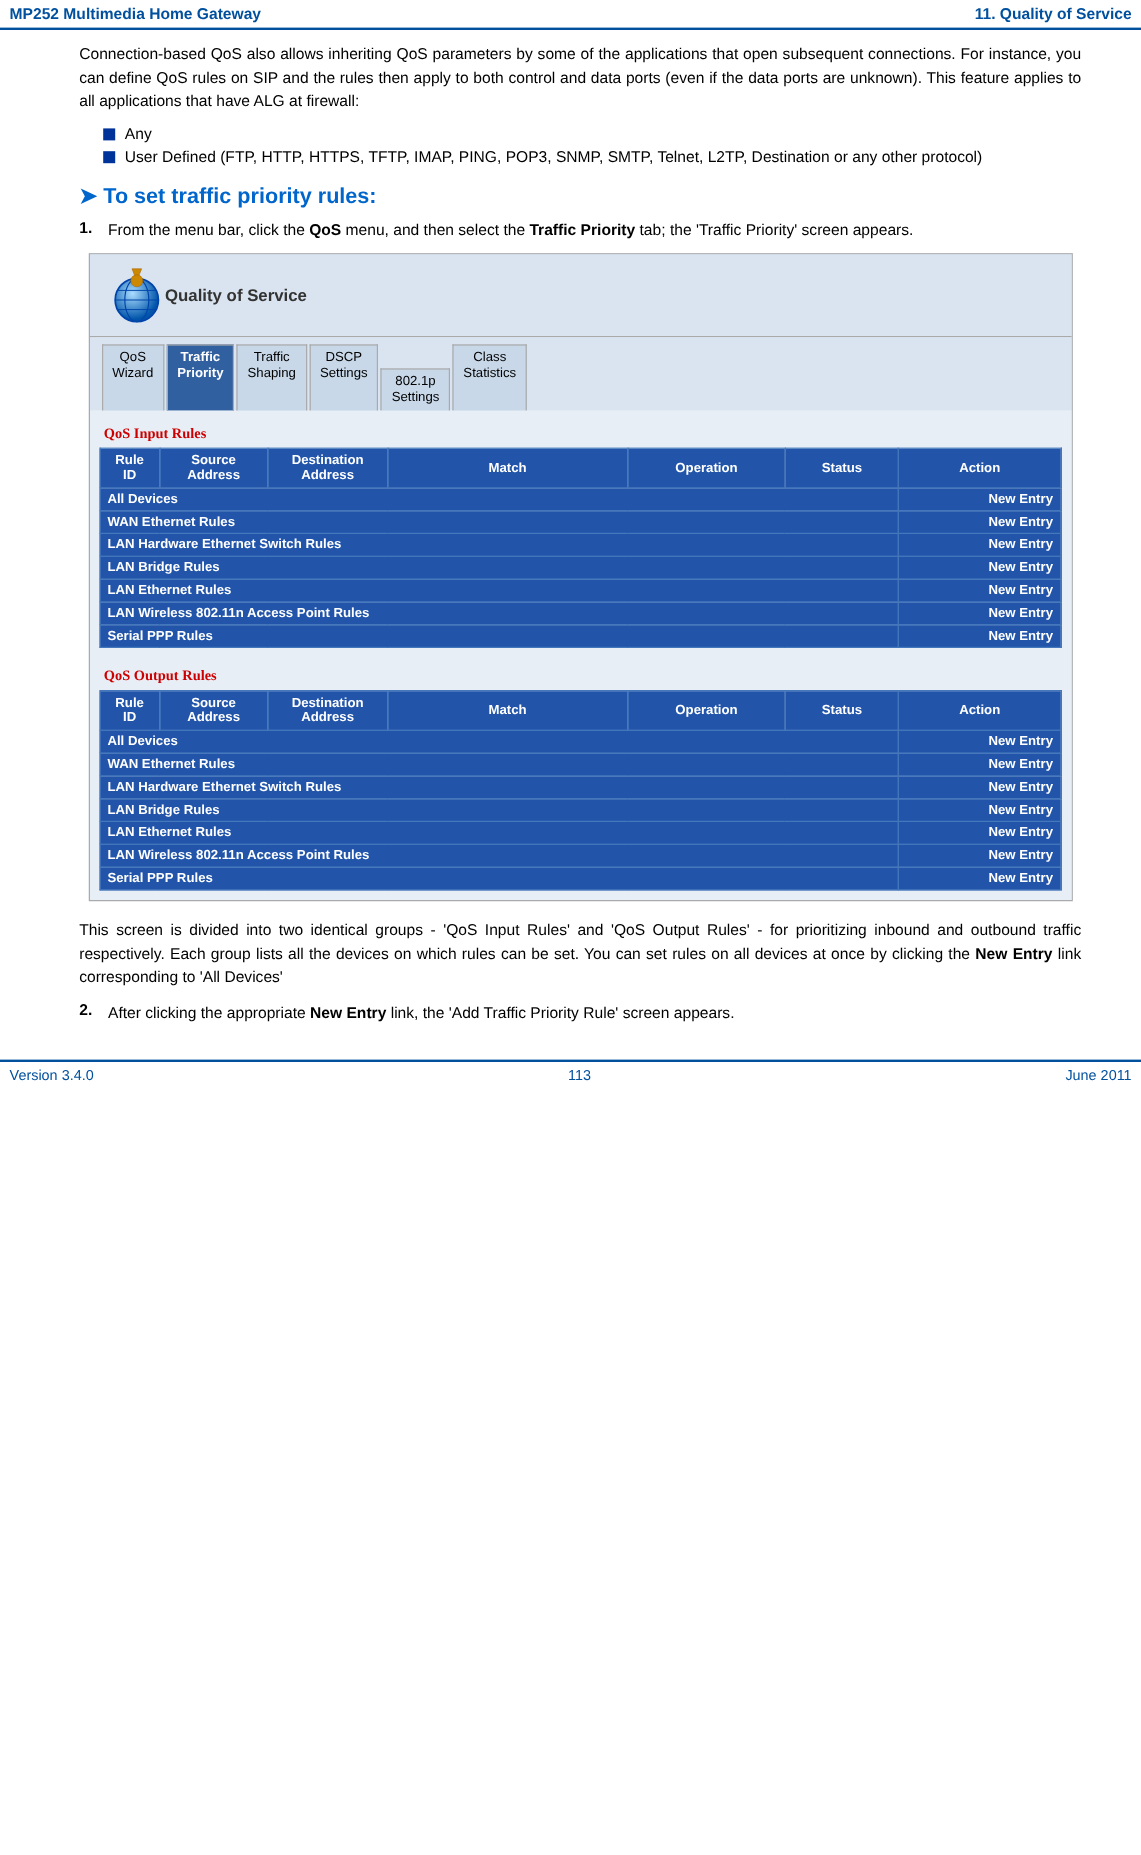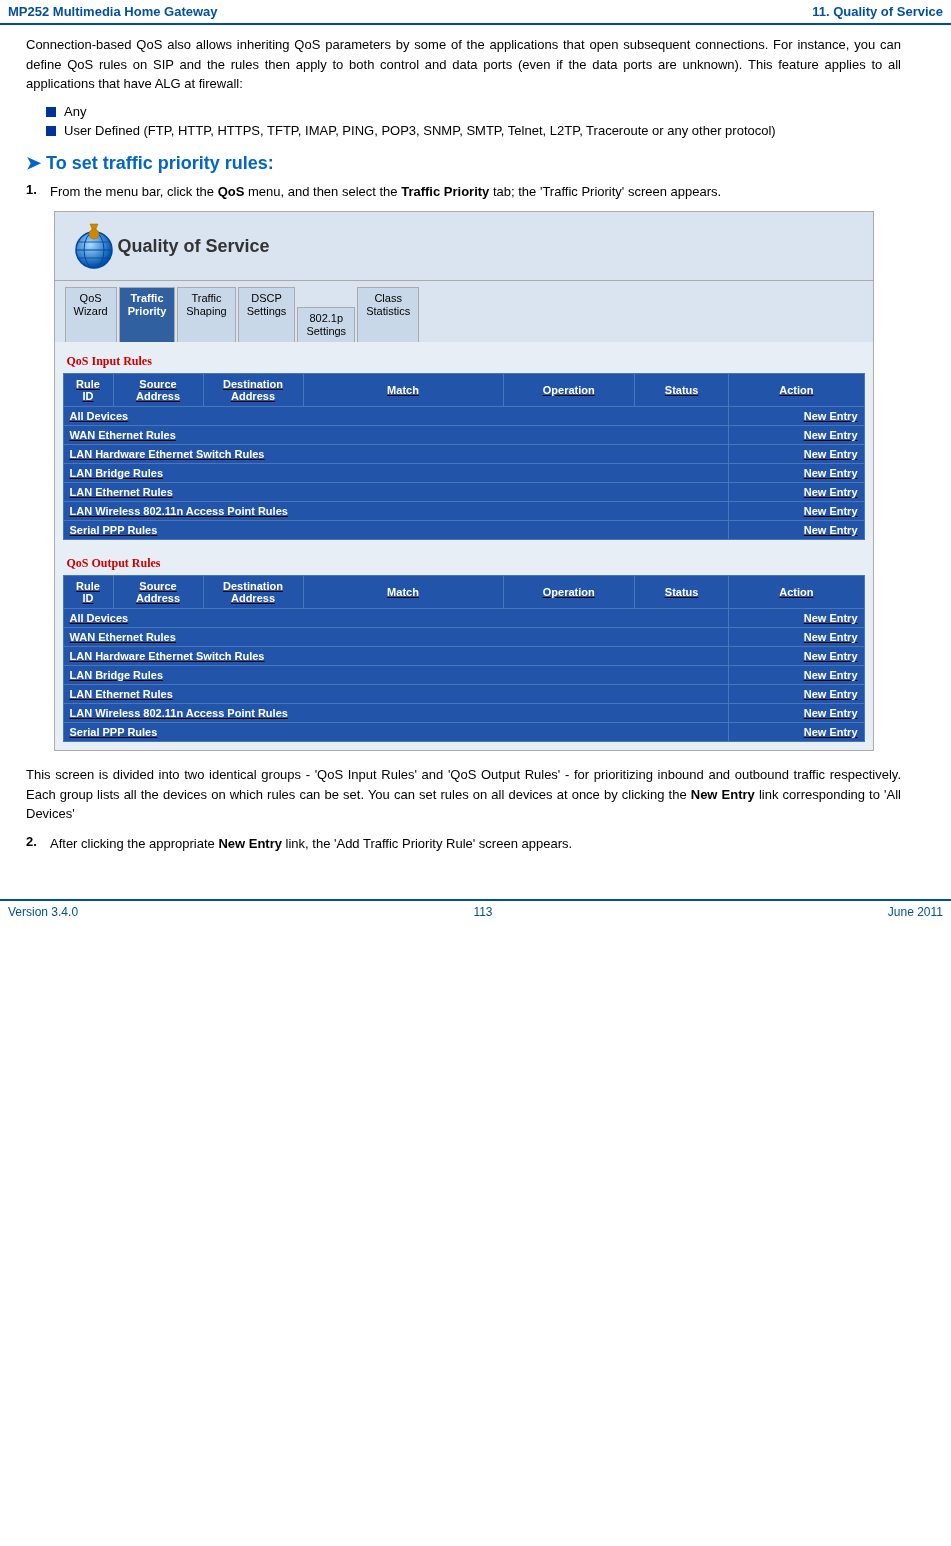--- a/index.html
+++ b/index.html
@@ -29,29 +29,29 @@
       font-size: 13px;
       font-weight: bold;
     }
 
     .page-footer {
       display: flex;
       justify-content: space-between;
       align-items: center;
       border-top: 2px solid #00509e;
       padding: 4px 8px;
-      margin-top: 26px;
+      margin-top: 10px;
     }
     .page-footer span {
       color: #00509e;
       font-size: 12px;
     }
 
     .content {
-      padding: 10px 50px 10px 26px;
+      padding: 10px 50px 10px 66px;
     }
 
     .intro-text {
       font-size: 13px;
       line-height: 1.5;
       margin-bottom: 10px;
       text-align: justify;
     }
 
     .bullet-list {
@@ -119,21 +119,21 @@
     }
 
     .qos-title-bar {
       background: #d9e4f0;
       display: flex;
       align-items: center;
       padding: 10px 15px;
       border-bottom: 1px solid #aaa;
     }
     .qos-title-text {
-      font-size: 18px;
+      font-size: 14px;
       font-weight: bold;
       color: #333;
     }
 
     .qos-nav {
       display: flex;
       padding: 6px 10px 0 10px;
       background: #d9e4f0;
       gap: 2px;
     }
@@ -165,21 +165,20 @@
       font-weight: bold;
       font-size: 12px;
       padding: 4px 4px;
       font-family: Liberation Serif, serif;
     }
 
     .rules-table {
       width: 100%;
       border-collapse: collapse;
       font-size: 11px;
-      text-decoration: underline;
     }
     .rules-table thead tr {
       background: #2255aa;
       color: #fff;
     }
     .rules-table thead th {
       padding: 4px 6px;
       text-align: center;
       font-weight: bold;
       border: 1px solid #4477bb;
@@ -221,21 +220,21 @@
 
   <p class="intro-text">Connection-based QoS also allows inheriting QoS parameters by some of the applications that open subsequent connections. For instance, you can define QoS rules on SIP and the rules then apply to both control and data ports (even if the data ports are unknown). This feature applies to all applications that have ALG at firewall:</p>
 
   <ul class="bullet-list">
     <li>
       <span class="bullet-square"></span>
       <span>Any</span>
     </li>
     <li>
       <span class="bullet-square"></span>
-      <span>User Defined (FTP, HTTP, HTTPS, TFTP, IMAP, PING, POP3, SNMP, SMTP, Telnet, L2TP, Traceroute or any other protocol)</span>
+      <span>User Defined (FTP, HTTP, HTTPS, TFTP, IMAP, PING, POP3, SNMP, SMTP, Telnet, L2TP, Destination or any other protocol)</span>
     </li>
   </ul>
 
   <div class="section-header">To set traffic priority rules:</div>
 
   <div class="step">
     <span class="step-num">1.</span>
     <span class="step-text">
       From the menu bar, click the <span class="bold">QoS</span> menu, and then select the <span class="bold">Traffic Priority</span> tab; the 'Traffic Priority' screen appears.
     </span>

